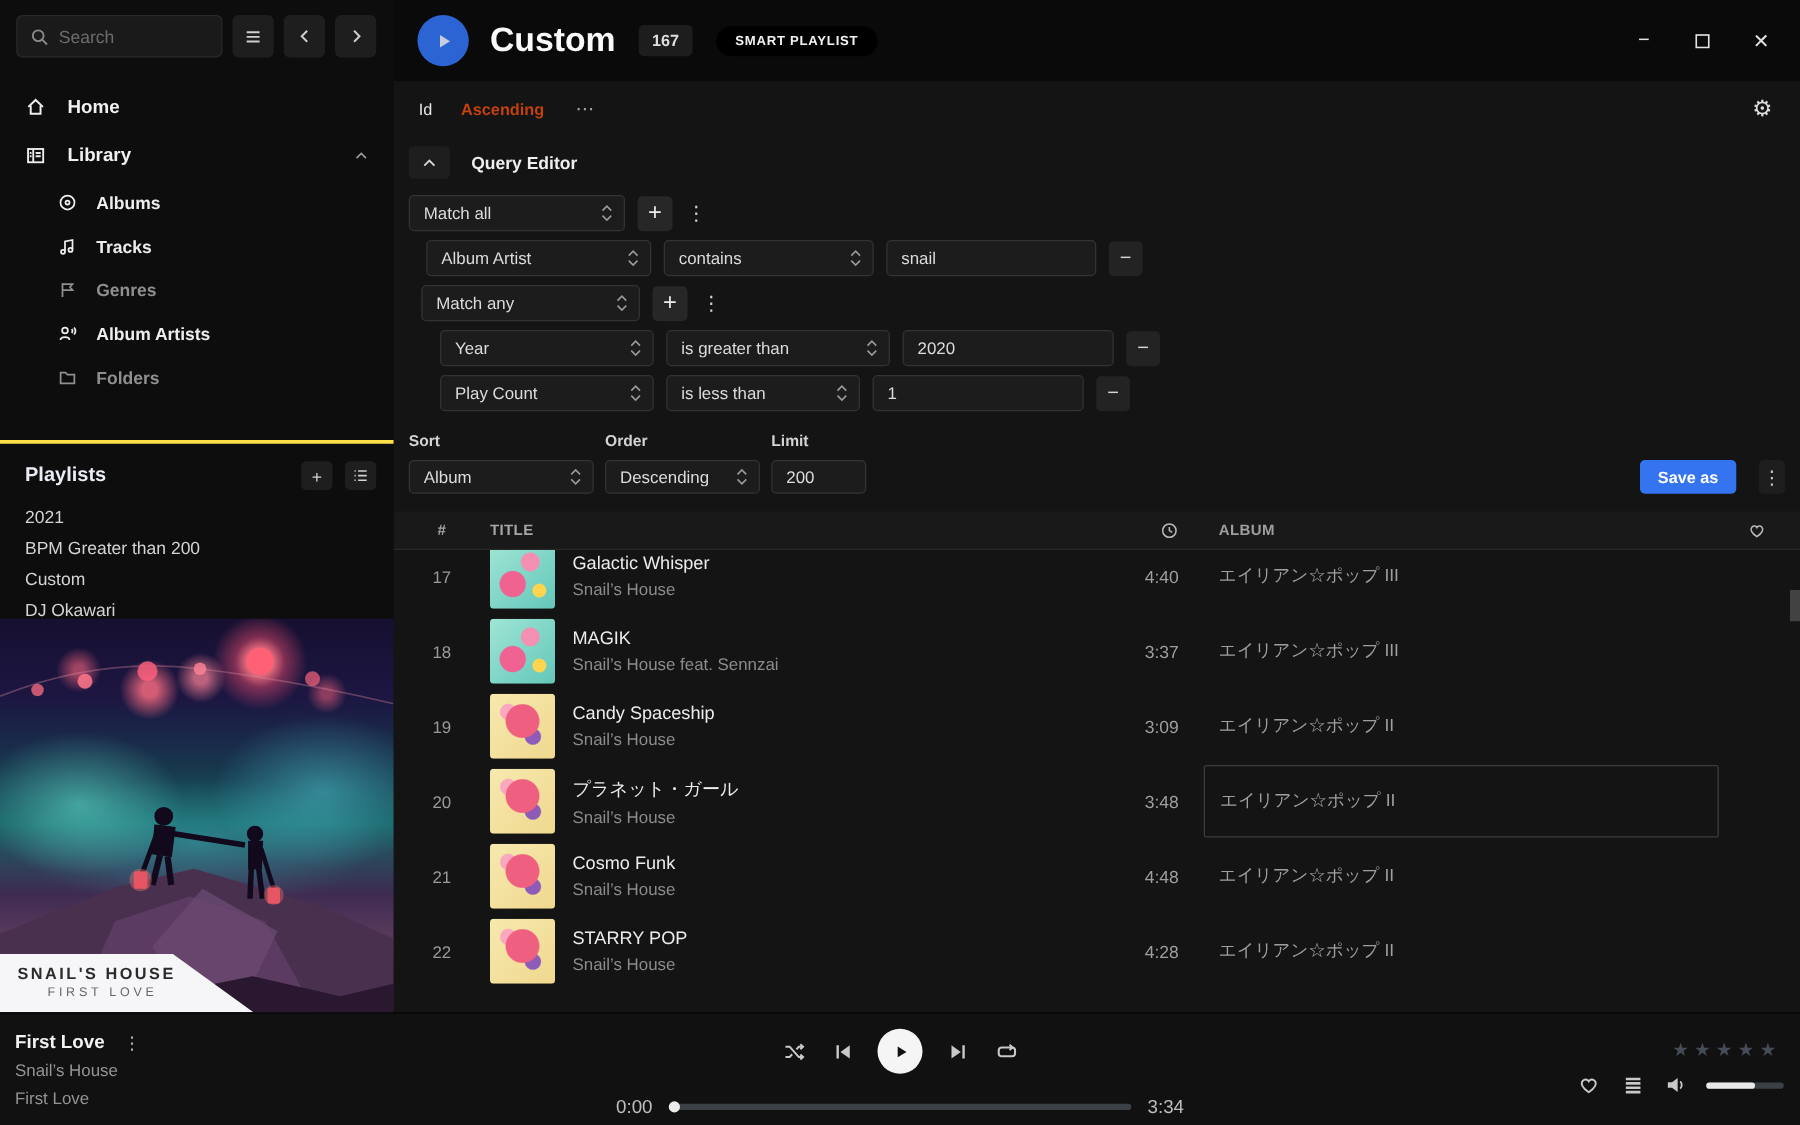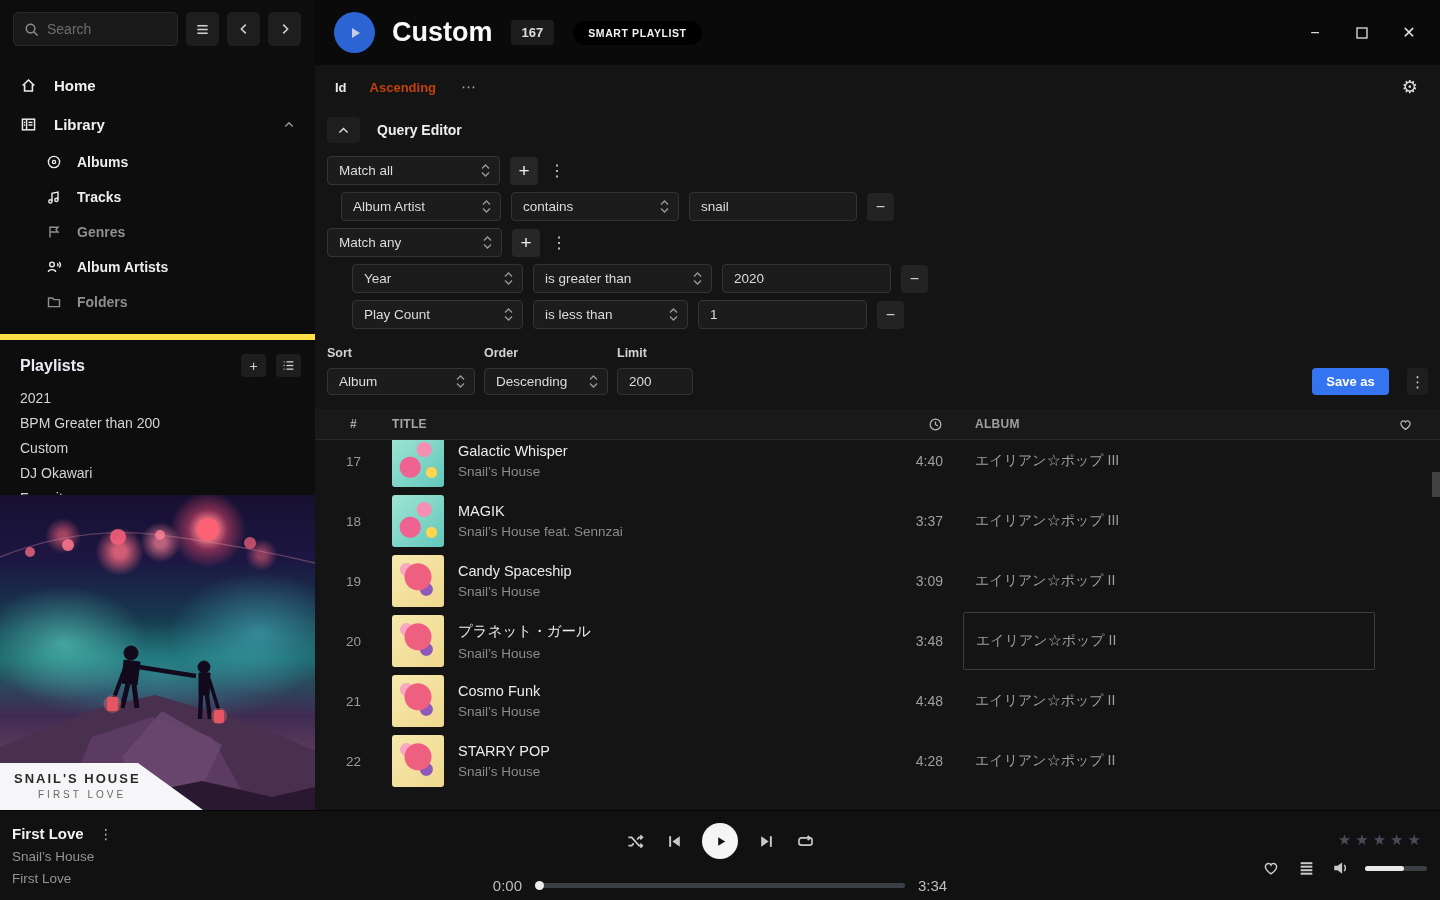--- a/index.html
+++ b/index.html
@@ -14,21 +14,21 @@
   .search-box { width:165px; height:34px; background:#1a1a1a; border:1px solid #2a2a2a; border-radius:5px;
                 display:flex; align-items:center; padding:0 10px; gap:8px; }
   .search-box input { background:transparent; border:none; outline:none; color:#d8d8d8; font-size:14px; width:110px; font-family:inherit; }
   .search-box input::placeholder { color:#6d6d6d; }
   .sq-btn { width:33px; height:34px; background:#1e1e1e; border-radius:5px; display:flex; align-items:center; justify-content:center; color:#cfcfcf; }
   .nav { padding-top:10px; }
   .nav-item { height:39px; display:flex; align-items:center; padding:0 20px; gap:17px; font-weight:bold; font-size:15px; color:#f0f0f0; cursor:pointer; }
   .nav-item .chev-end { margin-left:auto; }
   .sub-item { height:35px; display:flex; align-items:center; padding:0 20px 0 46px; gap:15px; font-weight:bold; font-size:14px; color:#ededed; cursor:pointer; }
   .sub-item.muted { color:#8f8f8f; }
-  .playlists { border-top:6px solid #fde047; margin-top:15px; }
+  .playlists { border-top:3px solid #fde047; margin-top:33px; }
   .pl-head { display:flex; align-items:center; padding:14px 14px 9px 20px; }
   .pl-title { font-size:16px; font-weight:bold; color:#e9ecf4; }
   .pl-btns { margin-left:auto; display:flex; gap:10px; }
   .pl-btn { width:25px; height:23px; background:#1e1e1e; border-radius:4px; display:flex; align-items:center; justify-content:center; color:#d3d3d3; font-size:14px; }
   .pl-item { height:25px; line-height:25px; padding:0 20px; font-size:14px; color:#d4d4d4; cursor:pointer; white-space:nowrap; }
 
   
   .album-art { position:absolute; left:0; bottom:0; width:315px; height:315px; overflow:hidden;
     background:
       radial-gradient(circle at 66% 11%, rgba(255,120,135,.95) 0 9px, rgba(250,80,115,.45) 20px, rgba(230,60,100,0) 38px),
@@ -55,21 +55,21 @@
   #main { position:absolute; left:315px; top:0; width:1125px; height:810px; background:#141414; }
   .main-header { height:65px; background:#0a0a0a; display:flex; align-items:center; padding:0 14px 0 19px; }
   .play-circle { width:41px; height:41px; border-radius:50%; background:#2d64d4; display:flex; align-items:center; justify-content:center; }
   .page-title { font-size:27px; font-weight:800; color:#fafafa; margin-left:17px; }
   .count-badge { margin-left:18px; background:#1d1d1d; border-radius:4px; padding:5px 11px; font-size:13px; font-weight:bold; color:#dedede; }
   .smart-pill { margin-left:19px; background:#000; border-radius:12px; padding:6px 15px; font-size:10.5px; font-weight:bold; letter-spacing:.6px; color:#f2f2f2; }
   .win-controls { margin-left:auto; display:flex; align-items:center; gap:29px; padding-right:8px; color:#e3e3e3; }
   .win-btn { background:transparent; color:#e3e3e3; display:flex; align-items:center; justify-content:center; width:18px; height:18px; font-size:16px; }
 
   .toolbar { height:44px; display:flex; align-items:center; padding:0 22px 0 20px; font-size:13px; }
-  .tb-sort { font-weight:bold; color:#e8e8e8; }
+  .tb-sort { font-weight:normal; color:#e8e8e8; }
   .tb-dir { font-weight:bold; color:#c2410c; margin-left:23px; }
   .tb-dots { margin-left:25px; color:#a8a8a8; font-size:15px; letter-spacing:1px; }
   .tb-gear { margin-left:auto; color:#dcdcdc; font-size:18px; line-height:1; cursor:pointer; }
 
   .query { padding:2px 12px 0 12px; }
   .qe-head { display:flex; align-items:center; gap:17px; margin:6px 0 13px 0; }
   .collapse-btn { width:33px; height:26px; background:#1e1e1e; border-radius:4px; display:flex; align-items:center; justify-content:center; }
   .qe-title { font-size:14px; font-weight:bold; color:#efefef; }
   .qe-row { display:flex; align-items:center; gap:10px; margin-bottom:7px; }
   .select { height:29px; background:#1c1c1c; border:1px solid #333; border-radius:4px; display:flex; align-items:center;
@@ -341,39 +341,39 @@
         <svg width="9" height="13" viewBox="0 0 9 13" fill="none" stroke="#9a9a9a" stroke-width="1.3">
             <polyline points="1,4.5 4.5,1 8,4.5"></polyline>
             <polyline points="1,8.5 4.5,12 8,8.5"></polyline>
           </svg>
       </div>
       <button class="plus-btn">+</button>
       <button class="dots-btn">⋮</button>
     </div>
 
     <div class="qe-row" style="margin-left:14px">
-      <div class="select" style="width:160px">
+      <div class="select" style="width:180px">
         <span class="lbl">Album Artist</span>
         <svg width="9" height="13" viewBox="0 0 9 13" fill="none" stroke="#9a9a9a" stroke-width="1.3">
             <polyline points="1,4.5 4.5,1 8,4.5"></polyline>
             <polyline points="1,8.5 4.5,12 8,8.5"></polyline>
           </svg>
       </div>
       <div class="select" style="width:168px">
         <span class="lbl">contains</span>
         <svg width="9" height="13" viewBox="0 0 9 13" fill="none" stroke="#9a9a9a" stroke-width="1.3">
             <polyline points="1,4.5 4.5,1 8,4.5"></polyline>
             <polyline points="1,8.5 4.5,12 8,8.5"></polyline>
           </svg>
       </div>
       <input class="qinput" style="width: 168px;" value="snail">
       <button class="minus-btn">−</button>
     </div>
 
-    <div class="qe-row" style="margin-left:0">
+    <div class="qe-row" style="margin-left:10px">
       <div class="select" style="width:175px">
         <span class="lbl">Match any</span>
         <svg width="9" height="13" viewBox="0 0 9 13" fill="none" stroke="#9a9a9a" stroke-width="1.3">
             <polyline points="1,4.5 4.5,1 8,4.5"></polyline>
             <polyline points="1,8.5 4.5,12 8,8.5"></polyline>
           </svg>
       </div>
       <button class="plus-btn">+</button>
       <button class="dots-btn">⋮</button>
     </div>

